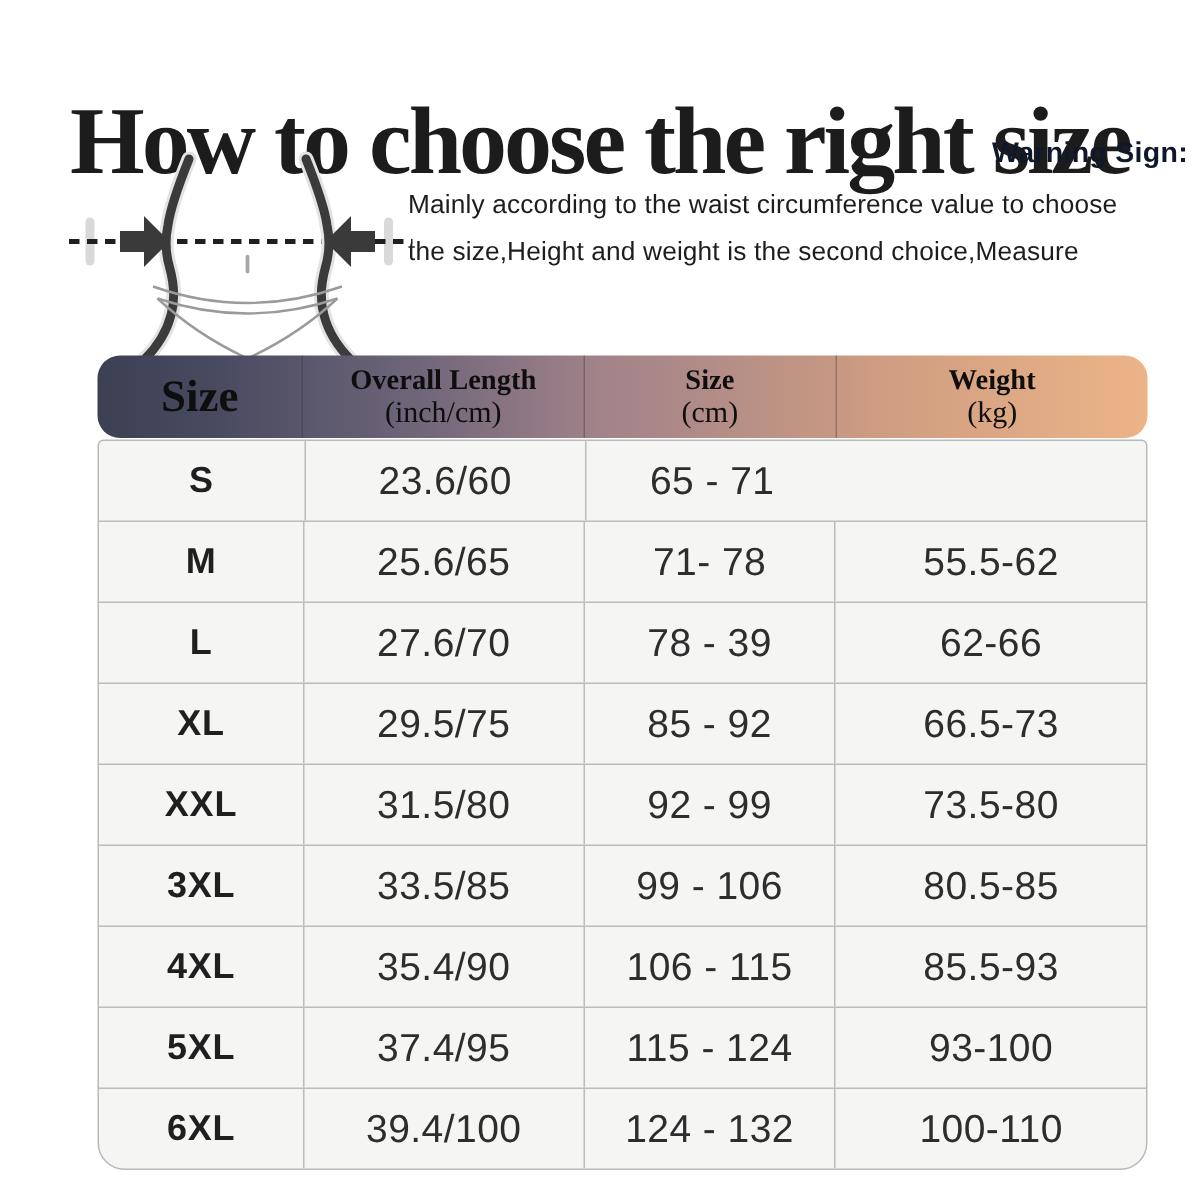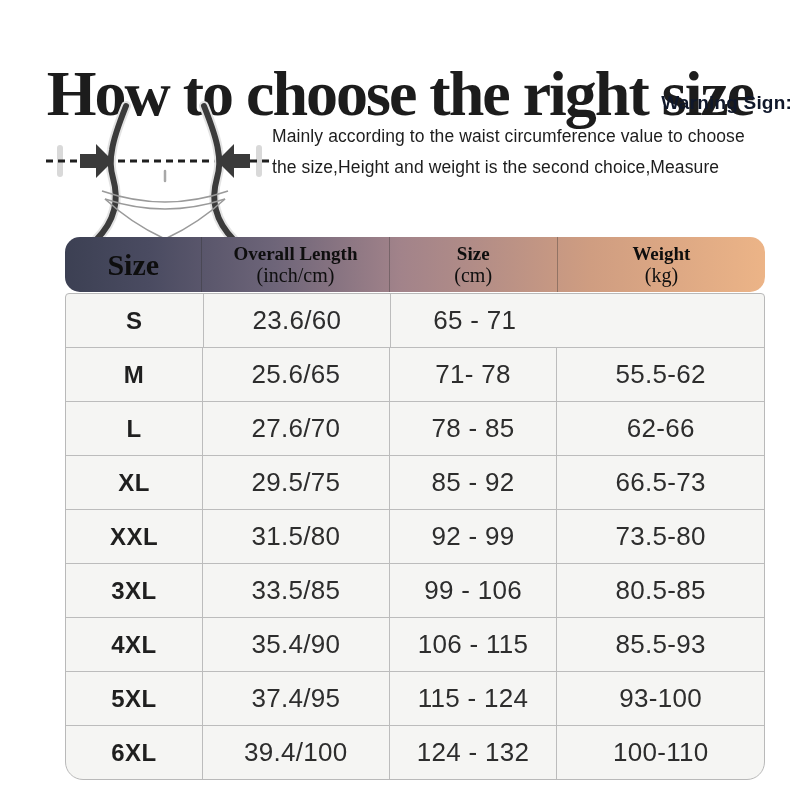--- a/index.html
+++ b/index.html
@@ -116,21 +116,21 @@
     </div>
     <div class="row">
       <div class="cell size c1">M</div>
       <div class="cell c2">25.6/65</div>
       <div class="cell c3">71- 78</div>
       <div class="cell c4">55.5-62</div>
     </div>
     <div class="row">
       <div class="cell size c1">L</div>
       <div class="cell c2">27.6/70</div>
-      <div class="cell c3">78 - 85</div>
+      <div class="cell c3">78 - 39</div>
       <div class="cell c4">62-66</div>
     </div>
     <div class="row">
       <div class="cell size c1">XL</div>
       <div class="cell c2">29.5/75</div>
       <div class="cell c3">85 - 92</div>
       <div class="cell c4">66.5-73</div>
     </div>
     <div class="row">
       <div class="cell size c1">XXL</div>

